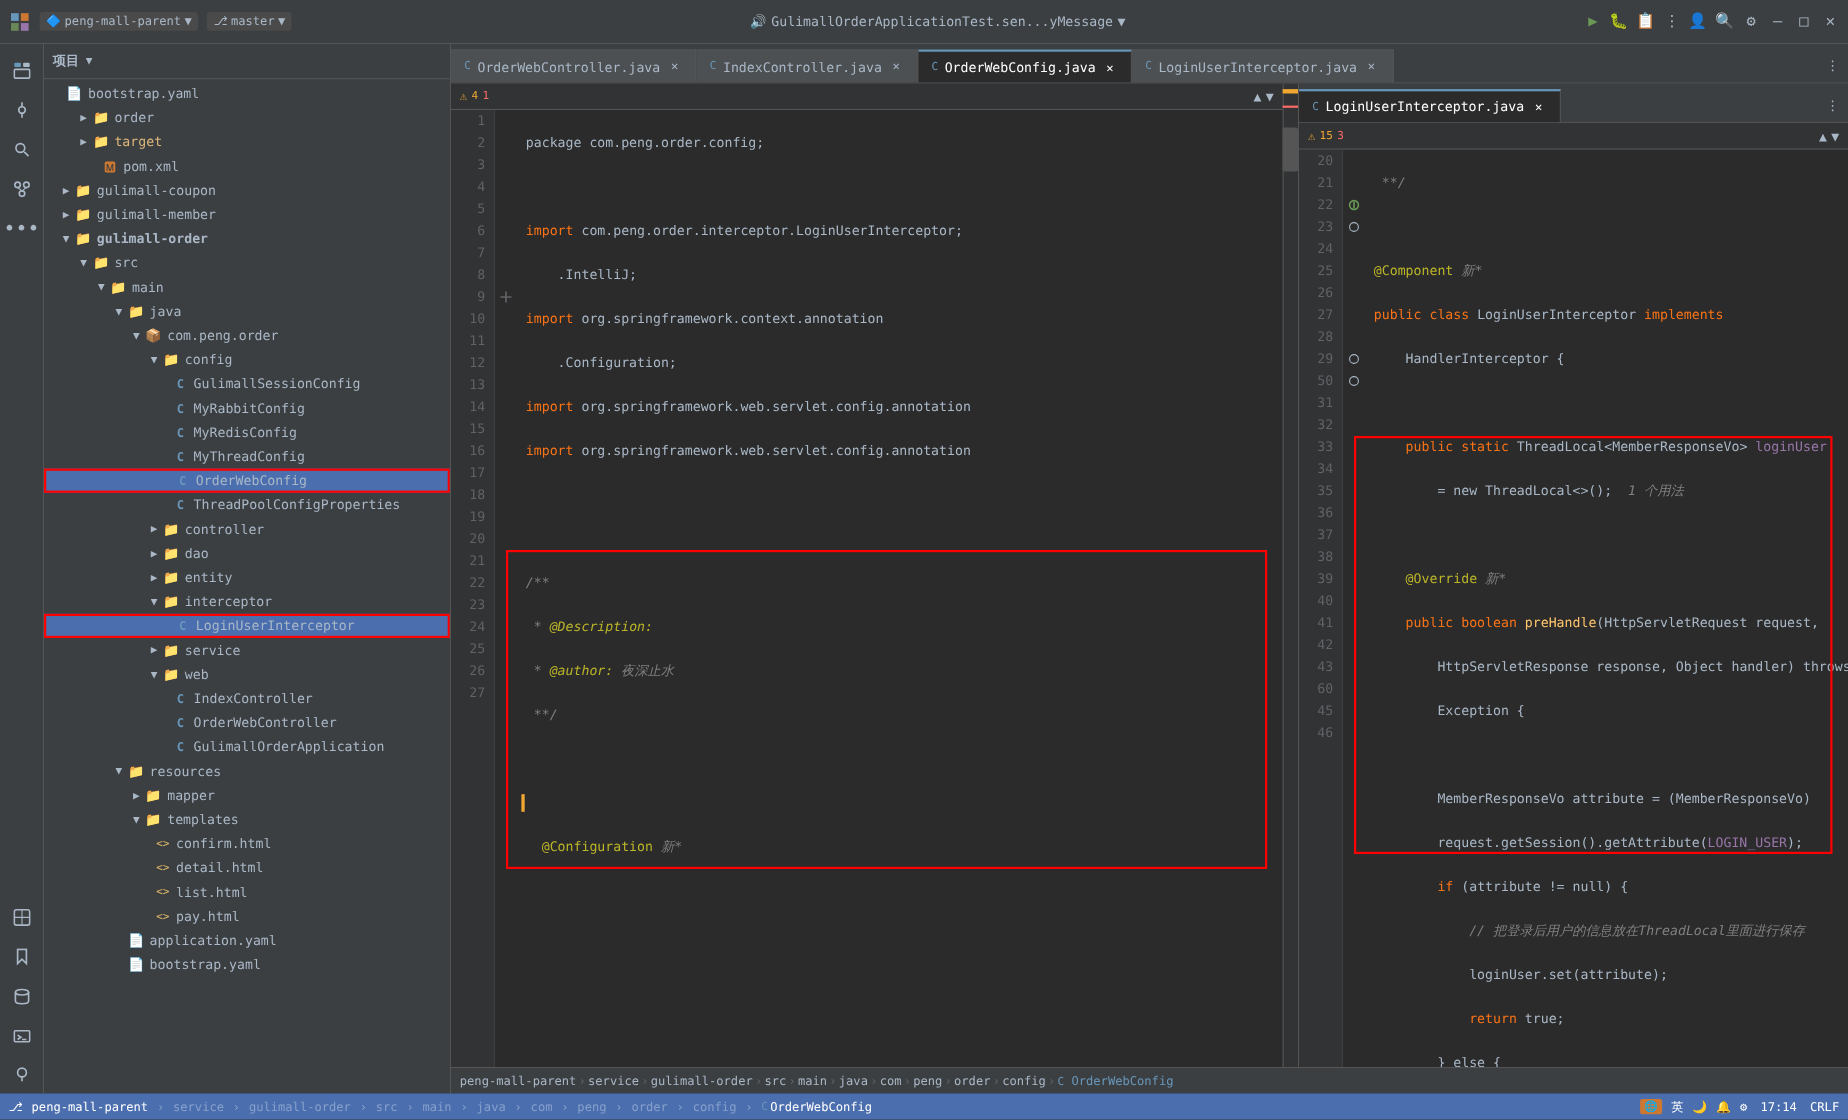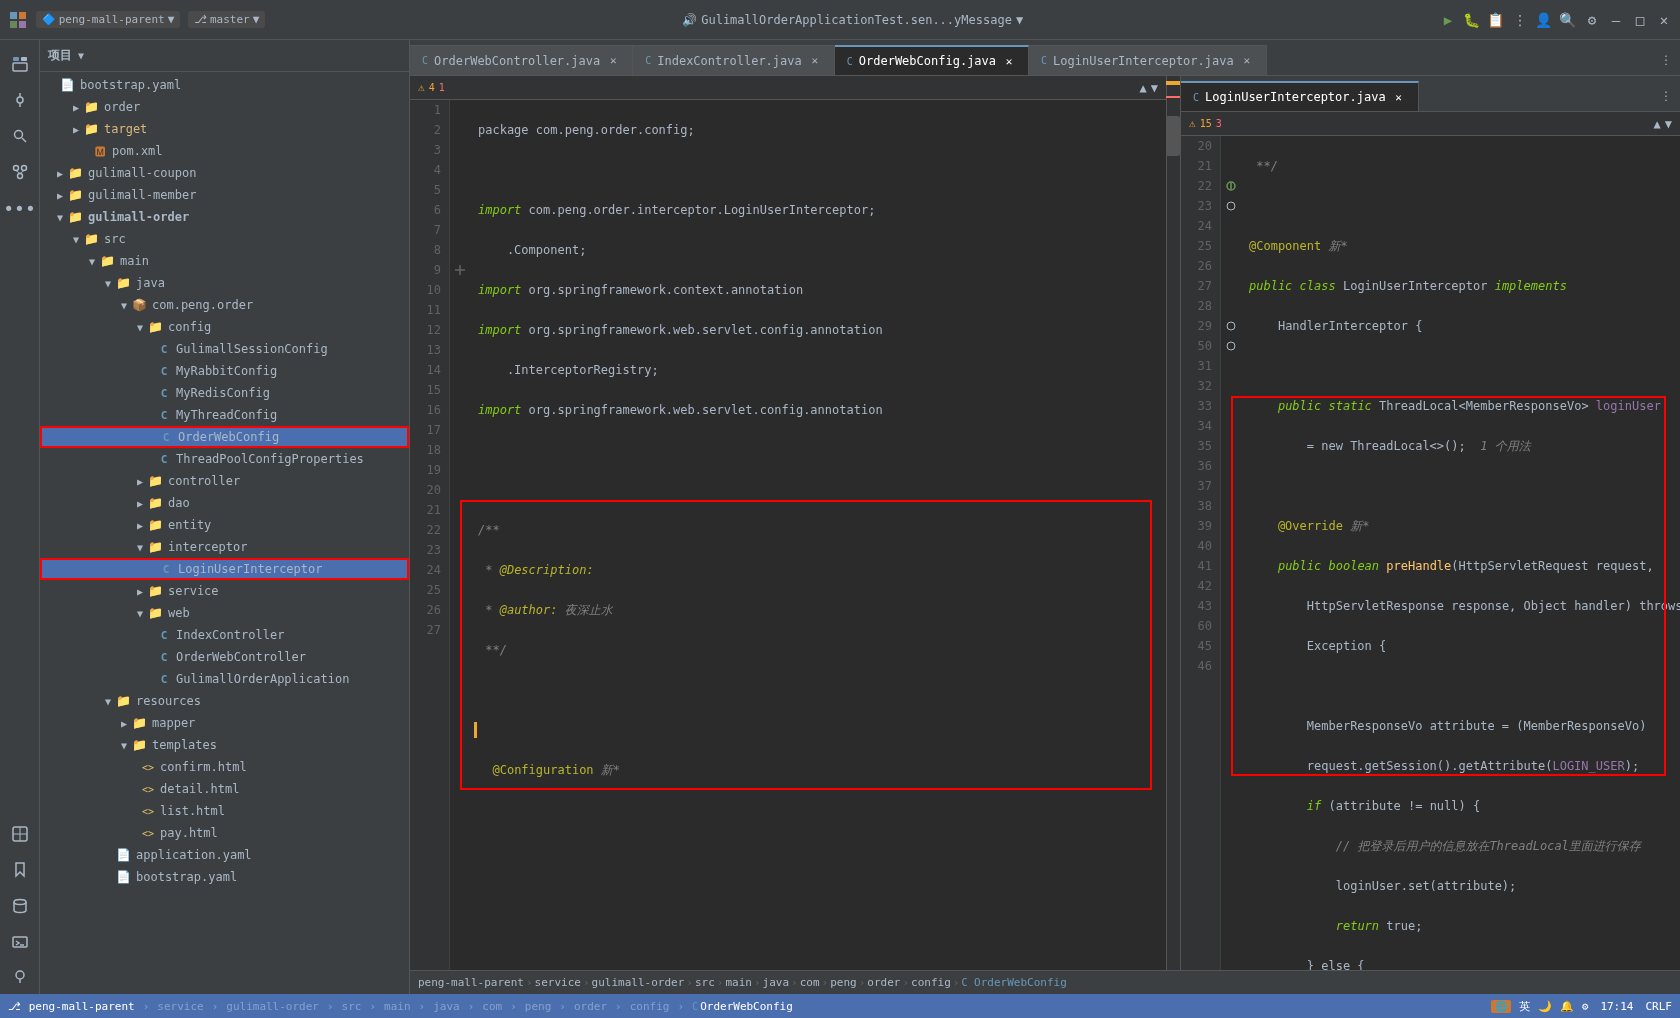--- a/index.html
+++ b/index.html
@@ -58,21 +58,21 @@
     
     .bottom-bar { height: 24px; background: #4b6eaf; display: flex; align-items: center; padding: 0 8px; gap: 8px; font-size: 11px; color: #ffffff; flex-shrink: 0; }
     .bottom-bar-right { margin-left: auto; display: flex; align-items: center; gap: 12px; }
     
     
     ::-webkit-scrollbar { width: 8px; height: 8px; }
     ::-webkit-scrollbar-track { background: #2b2b2b; }
     ::-webkit-scrollbar-thumb { background: #555; border-radius: 4px; }
     
     
-    .kw { color: #84cc16; font-style: italic; }
+    .kw { color: #f97316; }
     .ann { color: #bbb529; }
     .cm { color: #808080; font-style: italic; }
     .fn { color: #ffc66d; }
     .cls { color: #a9b7c6; }
     .var { color: #9876aa; }
     .plain { color: #a9b7c6; }
     
     .line { display: block; min-height: 20px; position: relative; }
     
     .badge { display: inline-flex; align-items: center; gap: 2px; font-size: 10px; color: #a9b7c6; }
@@ -489,24 +489,24 @@
             <div style="height:20px;"></div>
               <div style="height:20px;"></div>
               <div style="height:20px;"></div>
             <div style="height:20px;"></div>
               <div style="height:20px;"></div>
           </div>
           <div class="code-lines">
 <span class="line"><span class="plain">package com.peng.order.config;</span></span>
 <span class="line"> </span>
 <span class="line"><span class="kw">import</span> <span class="plain">com.peng.order.interceptor.LoginUserInterceptor;</span></span>
-<span class="line"><span class="plain">    .Component;</span></span>
+<span class="line"><span class="plain">    .IntelliJ;</span></span>
 <span class="line"><span class="kw">import</span> <span class="plain">org.springframework.context.annotation</span></span>
+<span class="line"><span class="plain">    .Configuration;</span></span>
 <span class="line"><span class="kw">import</span> <span class="plain">org.springframework.web.servlet.config.annotation</span></span>
-<span class="line"><span class="plain">    .InterceptorRegistry;</span></span>
 <span class="line"><span class="kw">import</span> <span class="plain">org.springframework.web.servlet.config.annotation</span></span>
 <span class="line"> </span>
 <span class="line"> </span>
 <span class="line"><span class="cm">/**</span></span>
 <span class="line"><span class="cm"> * <span style="color:#bbb529">@Description:</span></span></span>
 <span class="line"><span class="cm"> * <span style="color:#bbb529">@author:</span> 夜深止水</span></span>
 <span class="line"><span class="cm"> **/</span></span>
 <span class="line"> </span>
 <span class="line" style="position:relative;">
   <span style="position:absolute; left:-4px; top:2px; width:3px; height:16px; background:#f0a732;"></span>

